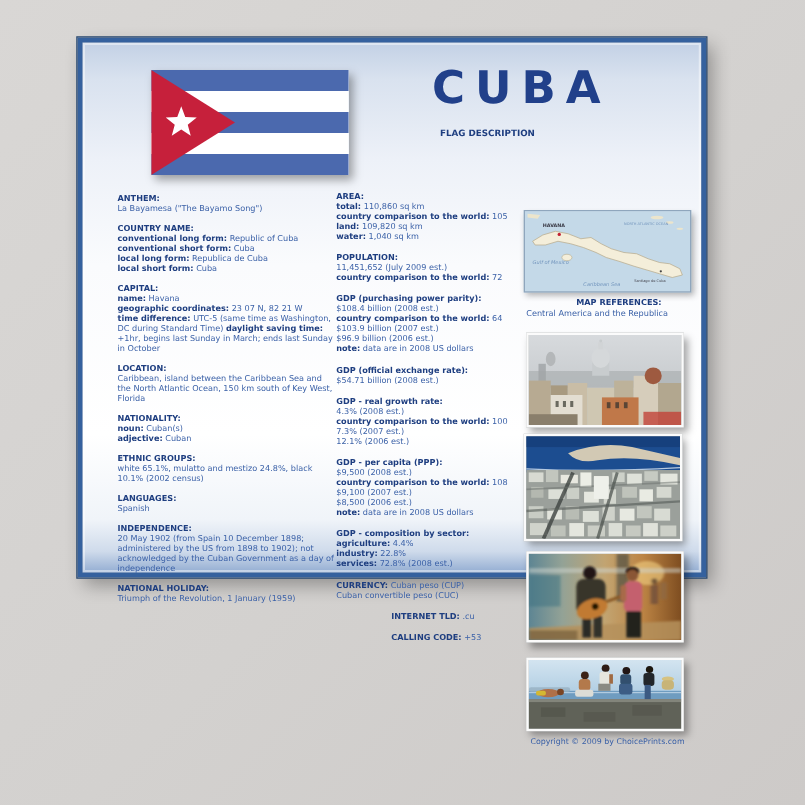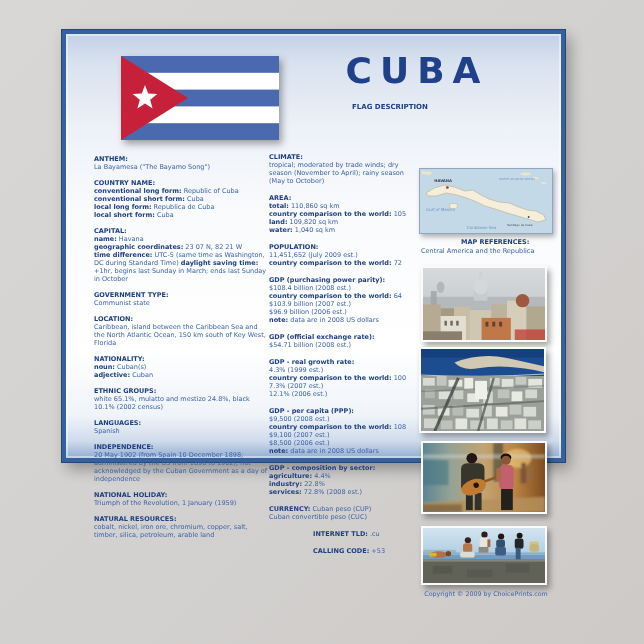--- a/index.html
+++ b/index.html
@@ -73,24 +73,20 @@
         <div class="para"><span class="bold">local long form:</span><span> Republica de Cuba</span></div>
         <div class="para"><span class="bold">local short form:</span><span> Cuba</span></div>
       </div>
       <div class="section">
         <div class="sec-h">CAPITAL:</div>
         <div class="para"><span class="bold">name:</span><span> Havana</span></div>
         <div class="para"><span class="bold">geographic coordinates:</span><span> 23 07 N, 82 21 W</span></div>
         <div class="para"><span class="bold">time difference:</span><span> UTC-5 (same time as Washington, DC during Standard Time) </span><span class="bold">daylight saving time:</span><span> +1hr, begins last Sunday in March; ends last Sunday in October</span></div>
       </div>
       <div class="section">
-        <div class="sec-h">GOVERNMENT TYPE:</div>
-        <div class="para"><span>Communist state</span></div>
-      </div>
-      <div class="section">
         <div class="sec-h">LOCATION:</div>
         <div class="para"><span>Caribbean, island between the Caribbean Sea and the North Atlantic Ocean, 150 km south of Key West, Florida</span></div>
       </div>
       <div class="section">
         <div class="sec-h">NATIONALITY:</div>
         <div class="para"><span class="bold">noun:</span><span> Cuban(s)</span></div>
         <div class="para"><span class="bold">adjective:</span><span> Cuban</span></div>
       </div>
       <div class="section">
         <div class="sec-h">ETHNIC GROUPS:</div>
@@ -101,30 +97,22 @@
         <div class="para"><span>Spanish</span></div>
       </div>
       <div class="section">
         <div class="sec-h">INDEPENDENCE:</div>
         <div class="para"><span>20 May 1902 (from Spain 10 December 1898; administered by the US from 1898 to 1902); not acknowledged by the Cuban Government as a day of independence</span></div>
       </div>
       <div class="section">
         <div class="sec-h">NATIONAL HOLIDAY:</div>
         <div class="para"><span>Triumph of the Revolution, 1 January (1959)</span></div>
       </div>
-      <div class="section">
-        <div class="sec-h">NATURAL RESOURCES:</div>
-        <div class="para"><span>cobalt, nickel, iron ore, chromium, copper, salt, timber, silica, petroleum, arable land</span></div>
-      </div>
     </div>
   <div class="col" id="col-mid">
-      <div class="section">
-        <div class="sec-h">CLIMATE:</div>
-        <div class="para"><span>tropical; moderated by trade winds; dry season (November to April); rainy season (May to October)</span></div>
-      </div>
       <div class="section">
         <div class="sec-h">AREA:</div>
         <div class="para"><span class="bold">total:</span><span> 110,860 sq km</span></div>
         <div class="para"><span class="bold">country comparison to the world:</span><span> 105</span></div>
         <div class="para"><span class="bold">land:</span><span> 109,820 sq km</span></div>
         <div class="para"><span class="bold">water:</span><span> 1,040 sq km</span></div>
       </div>
       <div class="section">
         <div class="sec-h">POPULATION:</div>
         <div class="para"><span>11,451,652 (July 2009 est.)</span></div>
@@ -137,21 +125,21 @@
         <div class="para"><span>$103.9 billion (2007 est.)</span></div>
         <div class="para"><span>$96.9 billion (2006 est.)</span></div>
         <div class="para"><span class="bold">note:</span><span> data are in 2008 US dollars</span></div>
       </div>
       <div class="section">
         <div class="sec-h">GDP (official exchange rate):</div>
         <div class="para"><span>$54.71 billion (2008 est.)</span></div>
       </div>
       <div class="section">
         <div class="sec-h">GDP - real growth rate:</div>
-        <div class="para"><span>4.3% (1999 est.)</span></div>
+        <div class="para"><span>4.3% (2008 est.)</span></div>
         <div class="para"><span class="bold">country comparison to the world:</span><span> 100</span></div>
         <div class="para"><span>7.3% (2007 est.)</span></div>
         <div class="para"><span>12.1% (2006 est.)</span></div>
       </div>
       <div class="section">
         <div class="sec-h">GDP - per capita (PPP):</div>
         <div class="para"><span>$9,500 (2008 est.)</span></div>
         <div class="para"><span class="bold">country comparison to the world:</span><span> 108</span></div>
         <div class="para"><span>$9,100 (2007 est.)</span></div>
         <div class="para"><span>$8,500 (2006 est.)</span></div>

